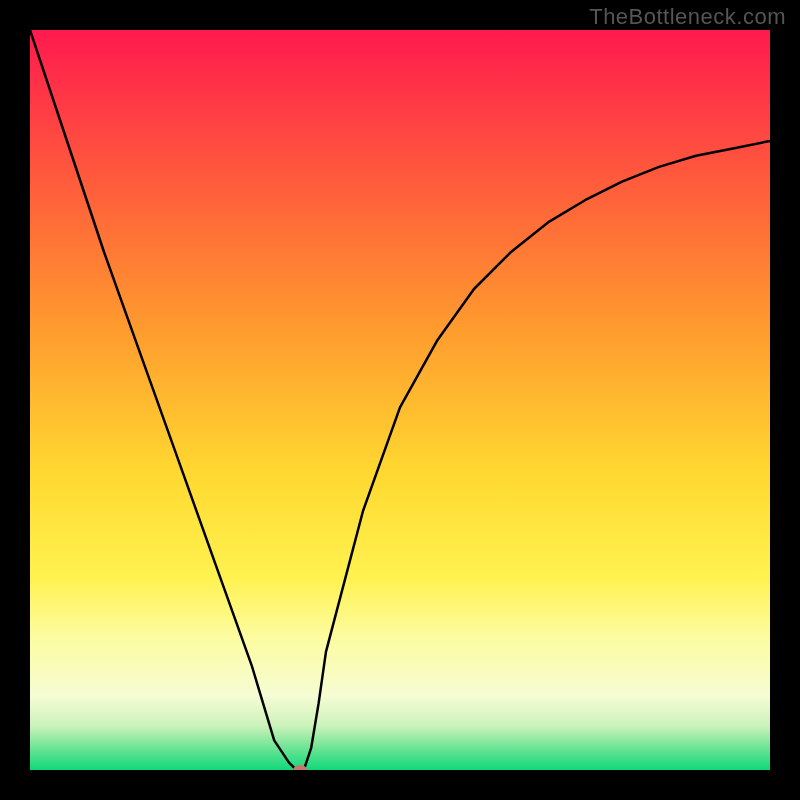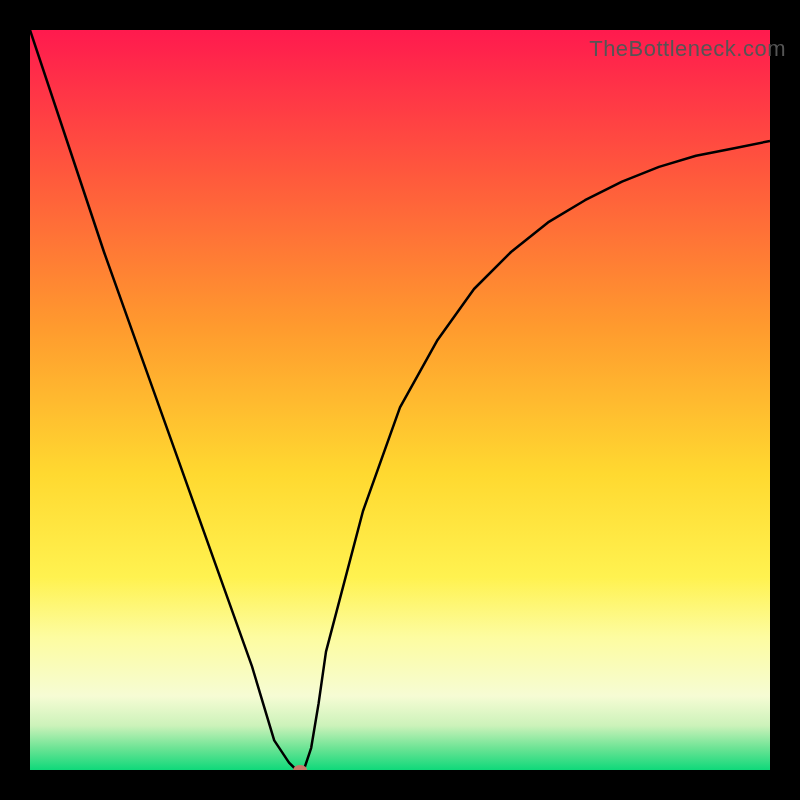--- a/index.html
+++ b/index.html
@@ -19,21 +19,20 @@
   }
   .watermark {
     position: absolute;
     top: 4px;
     right: 14px;
     color: #555;
     font-size: 22px;
     font-weight: 500;
     letter-spacing: 0.5px;
     z-index: 10;
-    margin-top: 32px;
   }
   .plot {
     position: absolute;
     left: 30px;
     top: 30px;
     width: 740px;
     height: 740px;
     overflow: hidden;
   }
   .plot svg {

